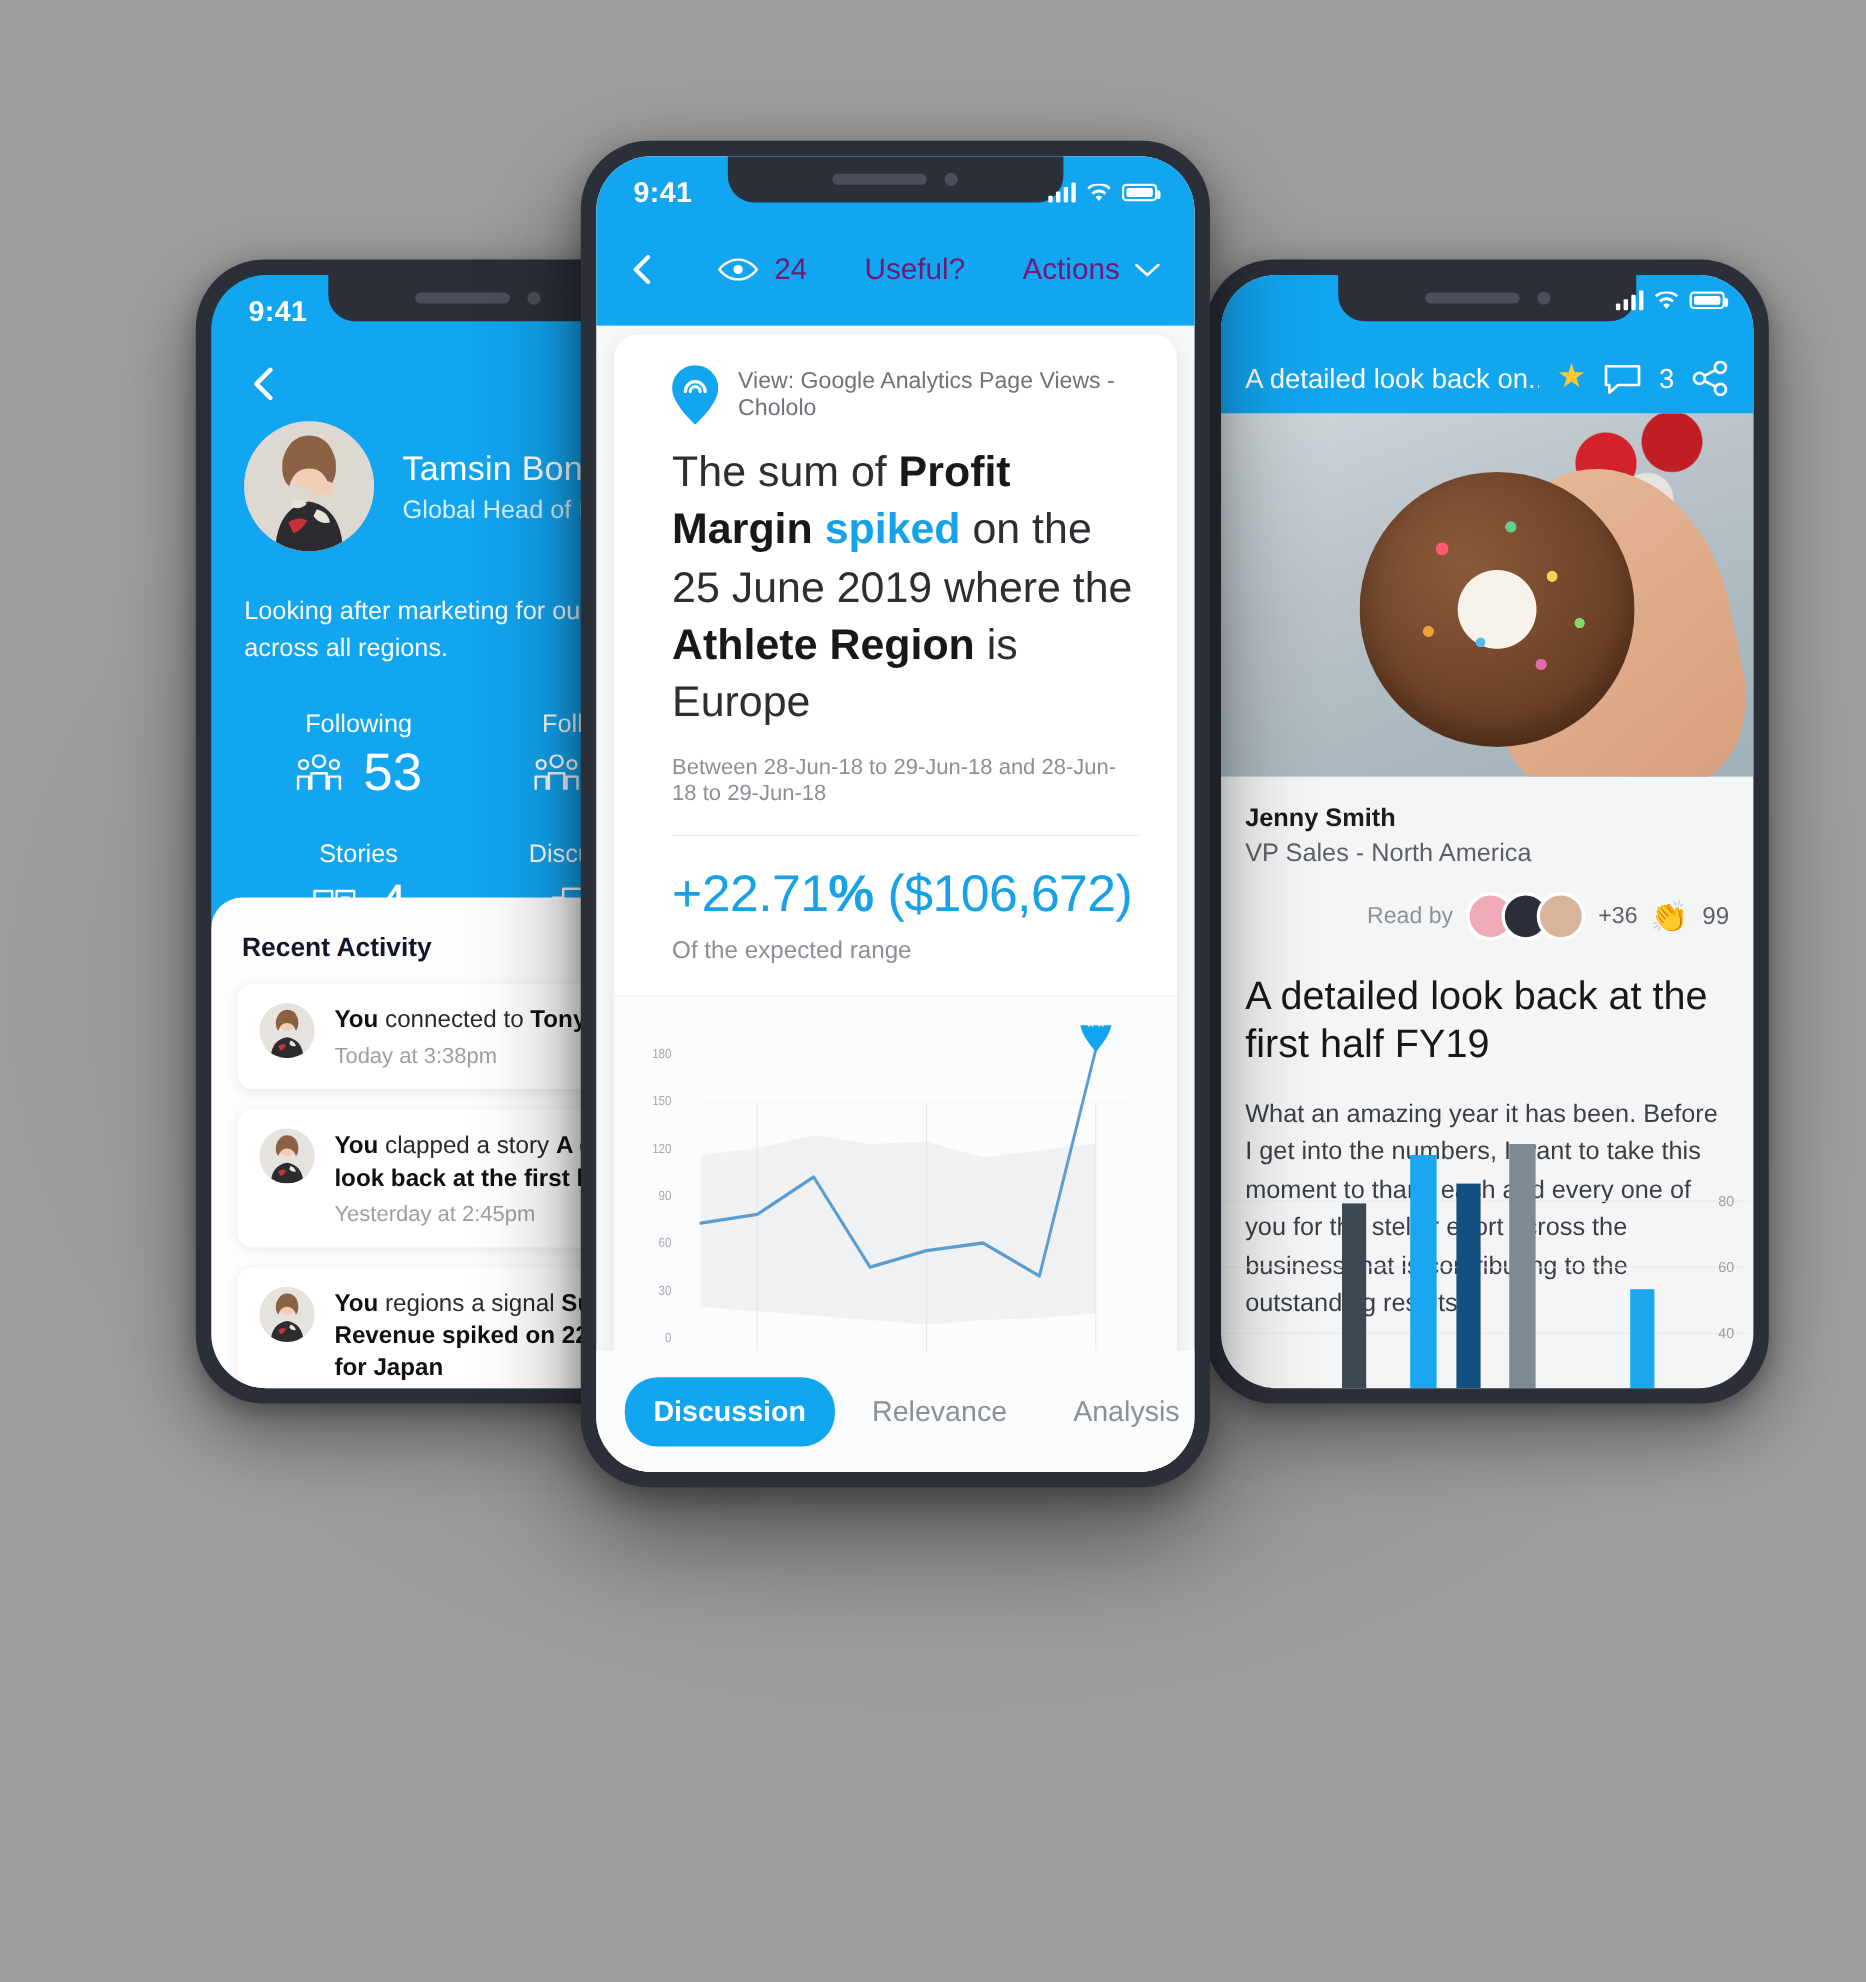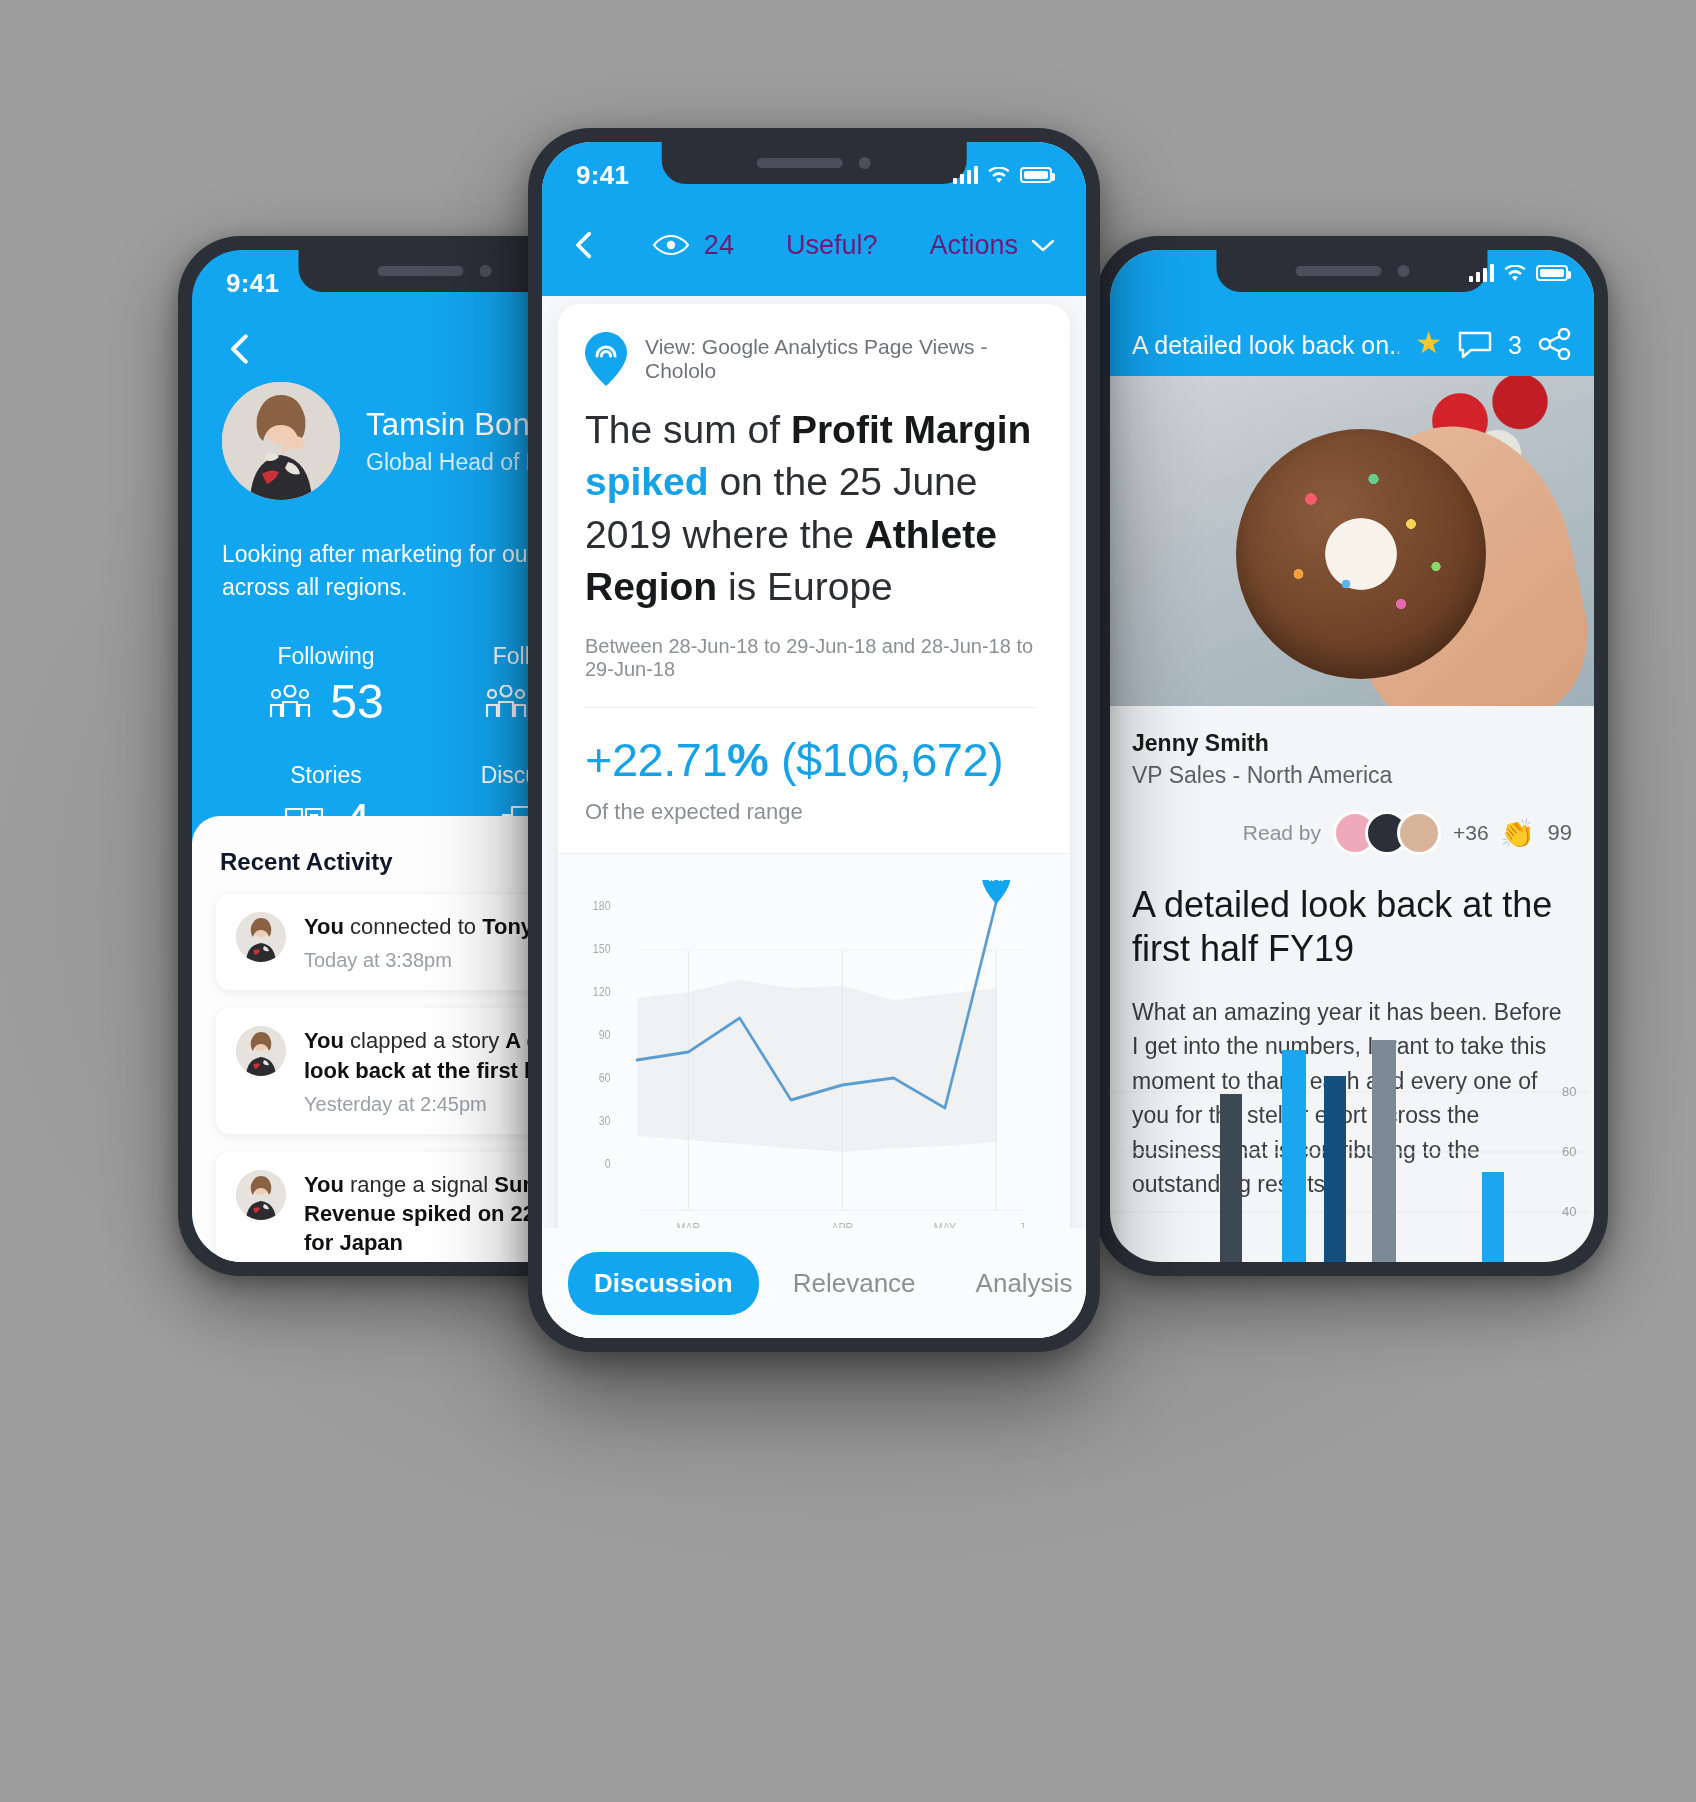--- a/index.html
+++ b/index.html
@@ -225,21 +225,21 @@
   .eye-n { font-size: 27px; }
   .c-useful { font-size: 27px; margin-left: 34px; }
   .c-actions { font-size: 27px; margin-left: 34px; display: flex; align-items: center; gap: 12px; }
   .c-card {
     background: #fff;
     border-radius: 22px;
     margin: 8px 16px 0 16px;
     box-shadow: 0 4px 20px rgba(25,40,60,.09);
     overflow: hidden;
   }
-  .c-card-top { padding: 28px 34px 28px 27px; }
+  .c-card-top { padding: 28px 34px 28px 53px; }
   .viewline { display: flex; align-items: center; gap: 18px; }
   .pin-ic { width: 42px; height: 54px; flex: none; }
   .view-txt { font-size: 21px; color: #6e737a; }
   .c-stmt {
     font-size: 39px; line-height: 1.34; color: #2b2e33;
     margin-top: 18px; font-weight: 300;
   }
   .c-stmt b { font-weight: bold; color: #17181a; }
   .c-stmt .hl { color: #17a2e8; font-weight: bold; }
   .c-range { font-size: 20px; color: #8b9096; margin-top: 22px; }
@@ -404,21 +404,21 @@
           <svg viewBox="0 0 50 50" width="50" height="50">
               <rect width="50" height="50" fill="#e6e2de"></rect>
               <circle cx="25" cy="17" r="8" fill="#f0cdb4"></circle>
               <path d="M15 15 q3 -9 10 -9 q8 0 10 9 q1 7 -2 10 q-2 -7 -8 -7 q-6 0 -8 7 q-3 -3 -2 -10z" fill="#8a6243"></path>
               <path d="M10 50 q1 -17 15 -19 q14 2 15 19z" fill="#2b2b30"></path>
               <path d="M17 39 q4 -3 7 -1 q-1 4 -5 5z" fill="#c8303a"></path>
               <path d="M28 34 q4 1 5 5 q-4 1 -6 -2z" fill="#e8e3dd"></path>
             </svg>
         </div>
         <div>
-          <div class="act-text"><b>You</b><span> range a signal </span><b>Sum Sales Revenue spiked on 22-07-2019 for Japan</b></div>
+          <div class="act-text"><b>You</b><span> regions a signal </span><b>Sum Sales Revenue spiked on 22-07-2019 for Japan</b></div>
 
         </div>
       </div>
 
     </div>
   </div>
 </div>
 
 <div class="phone" id="phone-right">
   <div class="screen">

